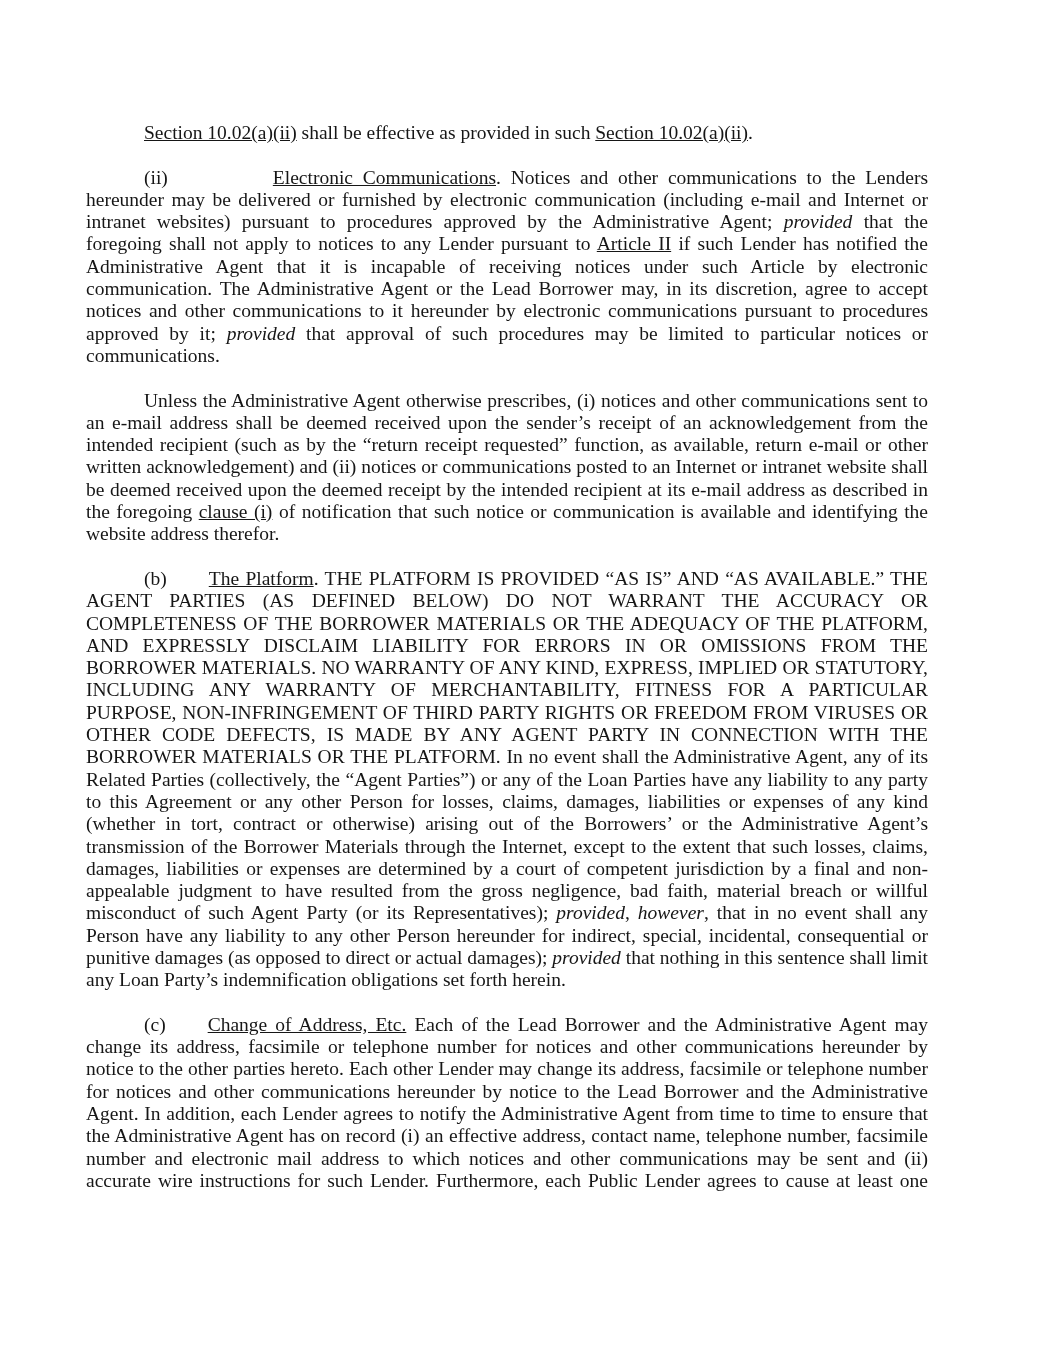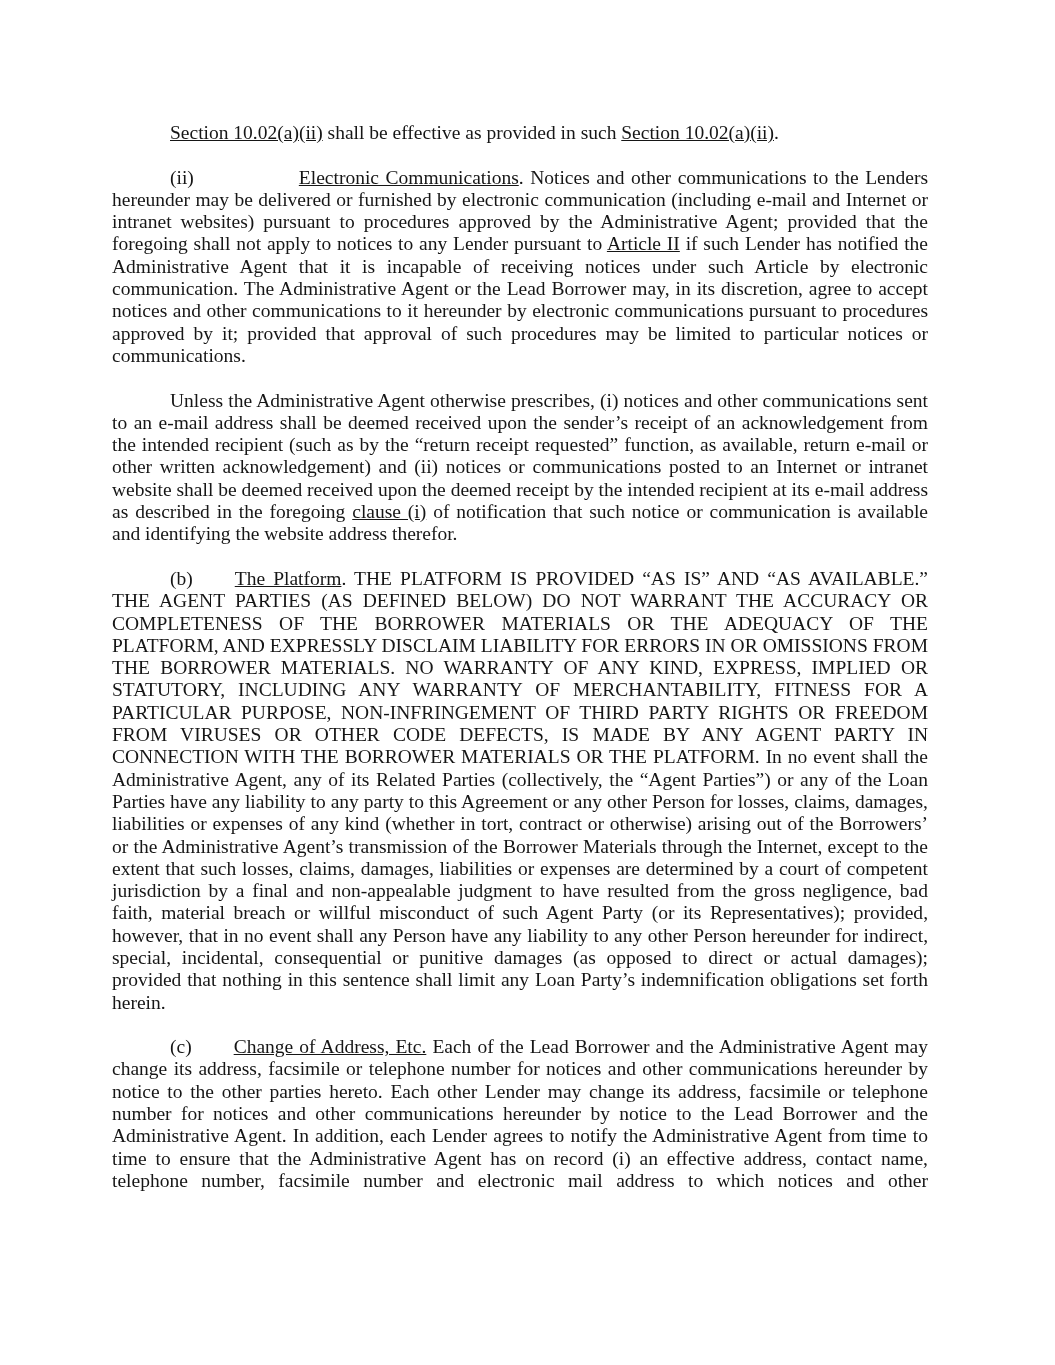--- a/index.html
+++ b/index.html
@@ -6,35 +6,35 @@
     margin: 0;
     padding: 0;
     background: #ffffff;
   }
   .page {
     position: relative;
     width: 1055px;
     height: 1195px;
     background: #ffffff;
     box-sizing: border-box;
-    padding: 122px 127px 0 112px;
+    padding: 122px 127px 0 86px;
     font-family: "Liberation Serif", "DejaVu Serif", serif;
     font-size: 19.5px;
     line-height: 22.3px;
     color: #161616;
     overflow: hidden;
   }
   .doc-body p {
     margin: 0 0 22.3px 0;
     text-align: justify;
     text-align-last: left;
     text-indent: 58px;
   }
   .run-u { text-decoration: underline; }
-  .run-i { }
+  .run-i { font-style: italic; }
   .run-b { font-weight: normal; }
   .run-tab  { display: inline-block; width: 42px; }
   .run-tabw { display: inline-block; width: 105px; }
   .page-footer {
     position: absolute;
     top: 1278px;
     left: 0;
     width: 1055px;
     text-align: center;
     font-family: "Liberation Serif", "DejaVu Serif", serif;

